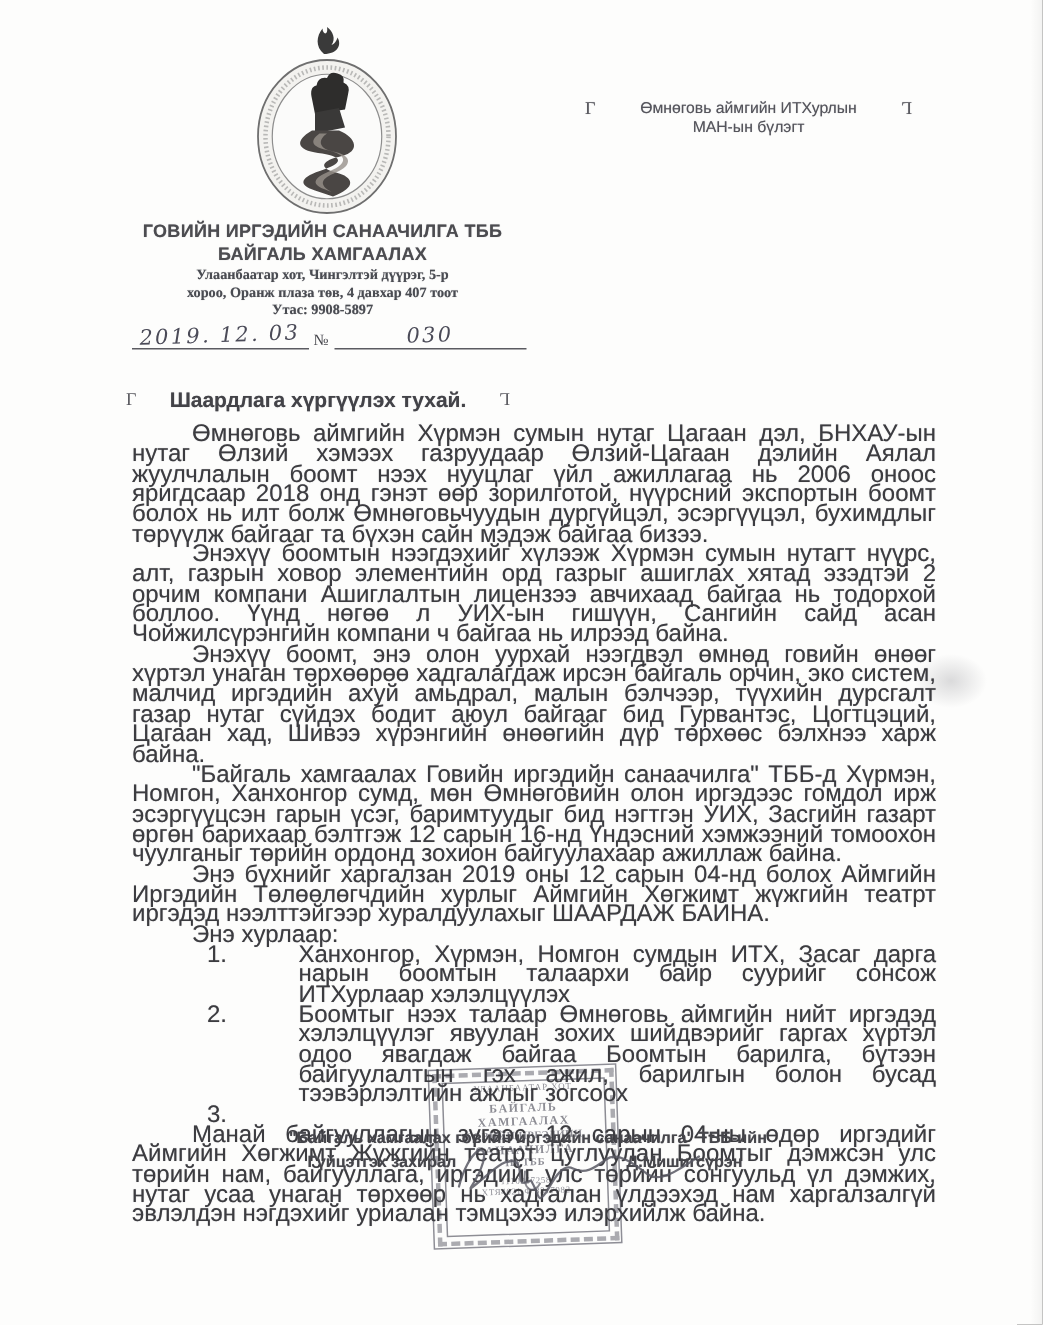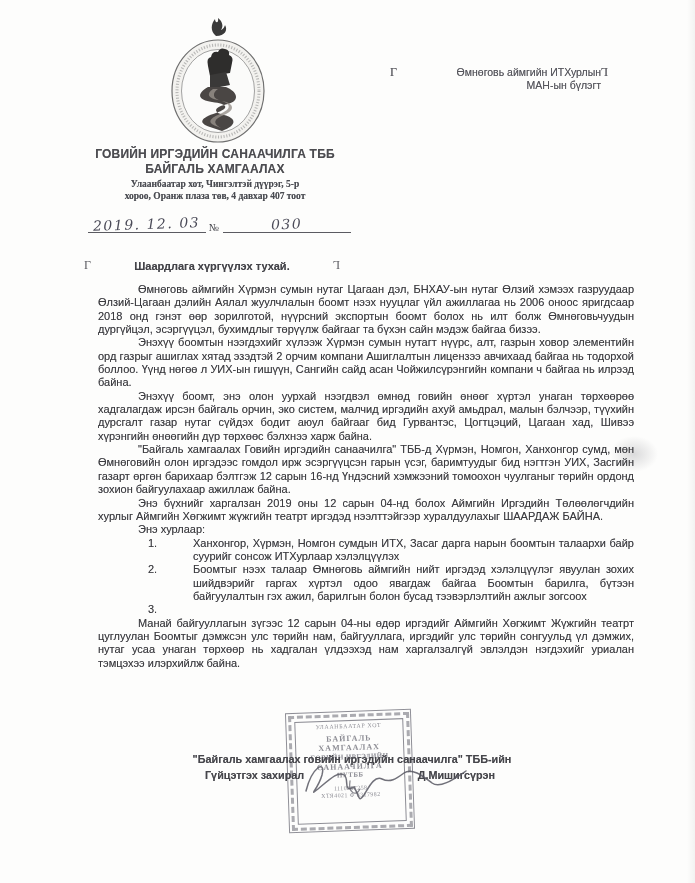--- a/index.html
+++ b/index.html
@@ -10,48 +10,48 @@
   
   .logo{position:absolute;left:166px;top:14px;width:104px;height:130px;}
   .org-name{position:absolute;left:40px;top:147px;width:350px;text-align:center;
             font-weight:bold;font-size:12px;line-height:14.5px;color:#4c4c50;letter-spacing:.2px;}
   .org-addr{position:absolute;left:60px;top:179px;width:310px;text-align:center;
             font-family:"Liberation Serif",serif;font-size:9.5px;line-height:11.5px;
             font-weight:600;color:#4a4c52;}
 
   .addressee{position:absolute;left:390px;top:66px;width:218px;display:flex;align-items:flex-start;
              font-size:10.5px;line-height:13px;color:#55555c;}
-  .addressee .txt{flex:1;text-align:right;}
+  .addressee .txt{flex:1;text-align:center;}
   .bracket{font-size:12px;color:#5a5a60;font-family:"Liberation Serif",serif;}
   .mirror{display:inline-block;transform:scaleX(-1);}
 
   
   .date-row{position:absolute;left:88px;top:216px;display:flex;align-items:flex-end;
             font-family:"Liberation Serif",serif;font-size:10.5px;color:#46464c;}
   .uline{border-bottom:1.2px solid #5b5b61;text-align:center;}
   .u1{width:118px;} .u2{width:128px;}
   .no-sign{padding:0 4px 0 3px;}
   .hand{font-family:"DejaVu Serif",serif;font-style:italic;font-size:14px;letter-spacing:1.5px;
         color:#4b4b58;display:inline-block;transform:rotate(-2deg);}
   .ref-row{position:absolute;left:64px;top:242px;display:flex;align-items:flex-end;
            font-family:"Liberation Serif",serif;font-size:10px;font-weight:600;color:#46464c;}
   .ru1{width:64px;border-bottom:1.2px solid #5b5b61;}
   .ru2{width:118px;border-bottom:1.2px solid #5b5b61;}
 
   .subject-row{position:absolute;left:84px;top:258px;width:256px;display:flex;
                justify-content:space-between;align-items:center;}
-  .subject{font-weight:bold;font-size:11px;color:#434348;}
+  .subject{font-weight:bold;font-size:14px;color:#434348;}
 
   
-  .body{position:absolute;left:98px;top:283px;width:536px;z-index:2;
-        font-size:11px;line-height:13.35px;text-align:justify;color:#3c3c40;}
+  .body{position:absolute;left:88px;top:283px;width:536px;z-index:2;
+        font-size:16px;line-height:13.35px;text-align:justify;color:#3c3c40;}
   .body p{margin:0;text-indent:40px;}
   .list-row{display:flex;}
   .list-num{flex:0 0 45px;margin-left:50px;}
-  .list-text{flex:1;text-align:justify;}
+  .list-text{flex:1;text-align:justify;margin-left:16px;}
 
   
   .sig1{position:absolute;left:157px;top:753px;width:390px;text-align:center;z-index:2;
         font-size:10.8px;font-weight:bold;color:#46464b;}
   .sig2{position:absolute;left:205px;top:769px;width:290px;display:flex;z-index:2;
         justify-content:space-between;font-size:10.8px;font-weight:bold;color:#46464b;gap:25px;}
 
   
   .stamp{position:absolute;left:287px;top:711px;width:126px;height:120px;
          transform:rotate(-2deg);color:#70707a;opacity:.78;z-index:1;}
@@ -94,20 +94,21 @@
   </div>
 
   <div class="org-name soft">
     <div>ГОВИЙН ИРГЭДИЙН САНААЧИЛГА ТББ</div>
     <div>БАЙГАЛЬ ХАМГААЛАХ</div>
   </div>
 
   <div class="org-addr soft">
     <div>Улаанбаатар хот, Чингэлтэй дүүрэг, 5-р</div>
     <div>хороо, Оранж плаза төв, 4 давхар 407 тоот</div>
+    <div>Утас:   9908-5897</div>
   </div>
 
   <div class="addressee soft">
     <span class="bracket">Г</span>
     <span class="txt">
       <span>Өмнөговь аймгийн ИТХурлын</span><br>
       <span>МАН-ын бүлэгт</span>
     </span>
     <span class="bracket mirror">Г</span>
   </div>

